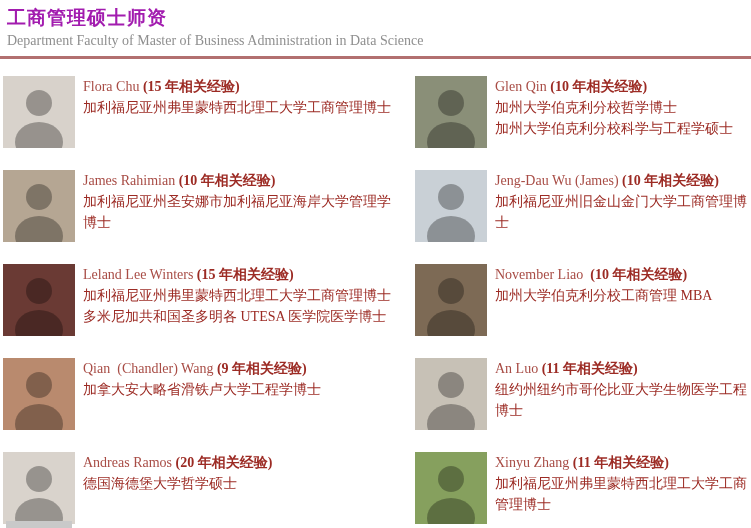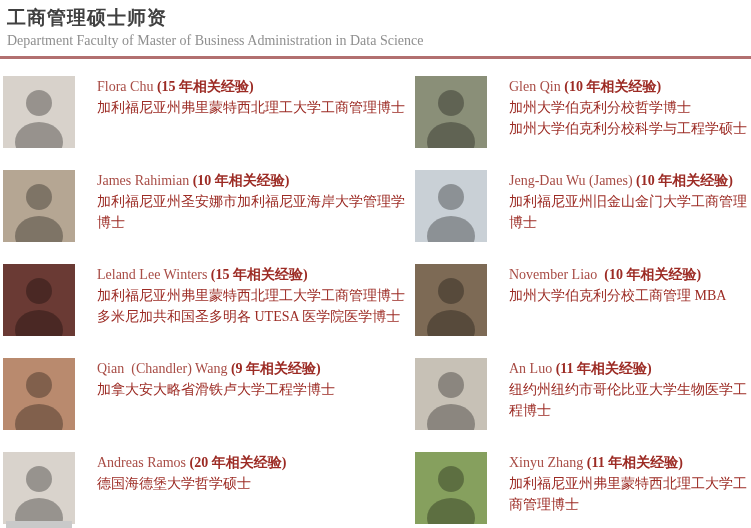--- a/index.html
+++ b/index.html
@@ -5,35 +5,35 @@
   html, body { margin: 0; padding: 0; }
   body {
     width: 751px; height: 528px;
     background: #ffffff;
     overflow: hidden;
     position: relative;
     font-family: "Liberation Serif", "DejaVu Serif", serif;
   }
   .header { padding: 6px 8px 0 7px; }
   .page-title {
-    font-size: 19px; font-weight: bold; color: #404040;
+    font-size: 19px; font-weight: bold; color: #a21caf;
     line-height: 24px; letter-spacing: 1px;
   }
   .page-subtitle {
     font-size: 14px; color: #8f8f8f; line-height: 16px; margin-top: 3px;
   }
   .divider { height: 3px; background: #b27070; margin-top: 7px; }
   .grid {
     display: grid;
     grid-template-columns: 412px 1fr;
     margin-top: 17px;
   }
   .card {
     display: flex;
-    gap: 22px;
+    gap: 8px;
     padding-left: 3px;
     margin-bottom: 22px;
     min-height: 72px;
   }
   .photo {
     flex: 0 0 72px; width: 72px; height: 72px;
     background: #cccccc;
     position: relative;
     overflow: hidden;
   }

